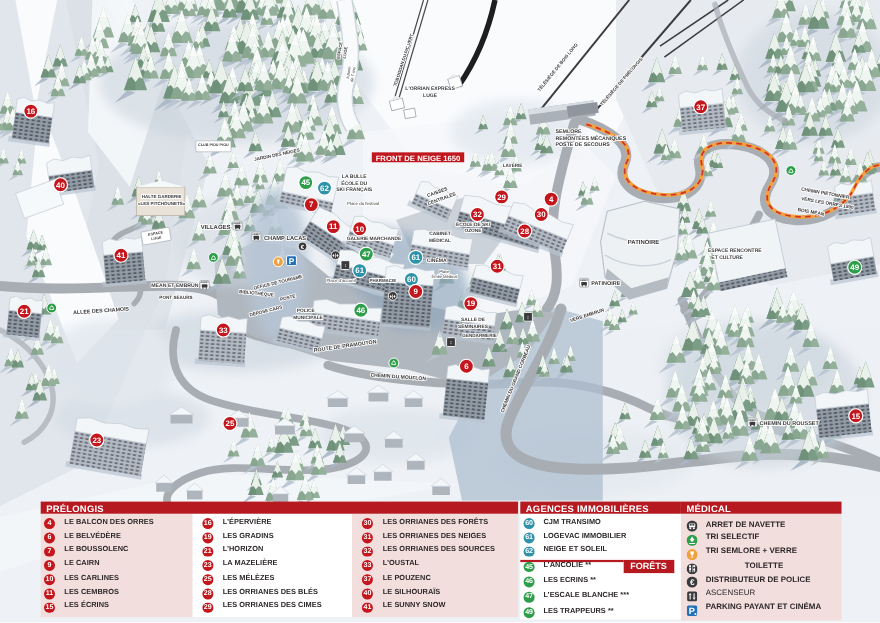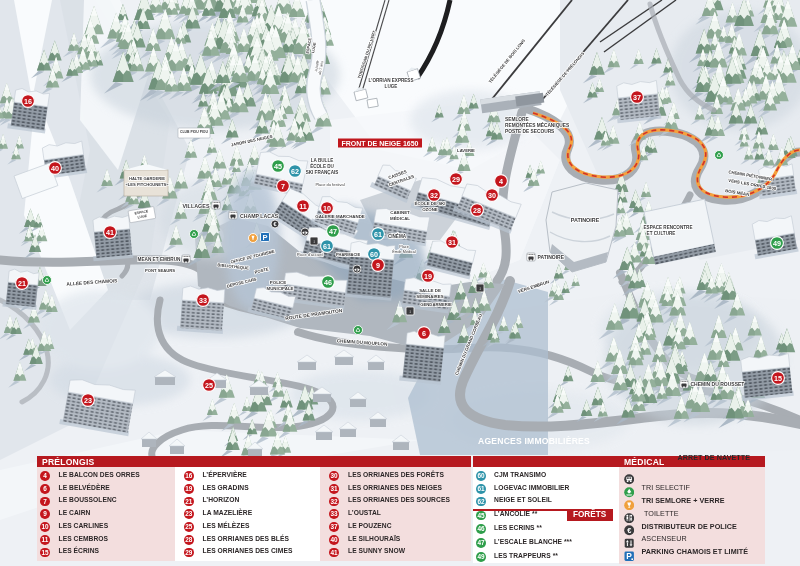--- a/index.html
+++ b/index.html
@@ -1106,21 +1106,21 @@
         <circle cx="778" cy="378" r="6.4" fill="#c4161d" stroke="#fff" stroke-width="1.1"></circle>
         <text x="778" y="380.592" text-anchor="middle" font-size="7.2" font-weight="bold" fill="#fff">15</text>
       </g>
     </svg></div>
 <div style="position:absolute;left:36.5px;top:466.5px;width:434.5px;height:94px;background:#f3dede;"></div>
 <div style="position:absolute;left:175px;top:466.5px;width:145px;height:94px;background:#fff;"></div>
 <div style="position:absolute;left:36.5px;top:455.5px;width:434.5px;height:11.5px;background:#b6191f;"></div>
 <div style="position:absolute;left:42px;top:457px;font-size:8.6px;font-weight:bold;color:#fff;letter-spacing:0.2px;">PRÉLONGIS</div>
 <div style="position:absolute;left:472.5px;top:466.5px;width:146px;height:96px;background:#fff;"></div>
 <div style="position:absolute;left:472.5px;top:455.5px;width:146.5px;height:11.5px;background:#b6191f;"></div>
-<div style="position:absolute;left:478px;top:436px;font-size:8.6px;font-weight:bold;color:#fff;letter-spacing:0.2px;">AGENCES IMMOBILIÈRES</div>
+<div style="position:absolute;left:478px;top:457px;font-size:8.6px;font-weight:bold;color:#fff;letter-spacing:0.2px;">AGENCES IMMOBILIÈRES</div>
 <div style="position:absolute;left:618.5px;top:466.5px;width:146.5px;height:97px;background:#f3dede;"></div>
 <div style="position:absolute;left:618.5px;top:455.5px;width:146.5px;height:11.5px;background:#b6191f;"></div>
 <div style="position:absolute;left:624px;top:457px;font-size:8.6px;font-weight:bold;color:#fff;letter-spacing:0.2px;">MÉDICAL</div>
 <div style="position:absolute;left:40.1px;top:471.1px;width:9.8px;height:9.8px;border-radius:50%;background:#c4161d;color:#fff;font-size:6.4px;font-weight:bold;text-align:center;line-height:10px;">4</div>
 <div style="position:absolute;left:58.5px;top:470.975px;font-size:6.7px;font-weight:bold;color:#2b2627;letter-spacing:0.05px;white-space:nowrap;">LE BALCON DES ORRES</div>
 <div style="position:absolute;left:40.1px;top:483.85px;width:9.8px;height:9.8px;border-radius:50%;background:#c4161d;color:#fff;font-size:6.4px;font-weight:bold;text-align:center;line-height:10px;">6</div>
 <div style="position:absolute;left:58.5px;top:483.725px;font-size:6.7px;font-weight:bold;color:#2b2627;letter-spacing:0.05px;white-space:nowrap;">LE BELVÉDÈRE</div>
 <div style="position:absolute;left:40.1px;top:496.6px;width:9.8px;height:9.8px;border-radius:50%;background:#c4161d;color:#fff;font-size:6.4px;font-weight:bold;text-align:center;line-height:10px;">7</div>
 <div style="position:absolute;left:58.5px;top:496.475px;font-size:6.7px;font-weight:bold;color:#2b2627;letter-spacing:0.05px;white-space:nowrap;">LE BOUSSOLENC</div>
 <div style="position:absolute;left:40.1px;top:509.35px;width:9.8px;height:9.8px;border-radius:50%;background:#c4161d;color:#fff;font-size:6.4px;font-weight:bold;text-align:center;line-height:10px;">9</div>
@@ -1177,53 +1177,53 @@
 <div style="position:absolute;left:476.1px;top:552.1px;width:9.8px;height:9.8px;border-radius:50%;background:#2f9e4b;color:#fff;font-size:6.4px;font-weight:bold;text-align:center;line-height:10px;">49</div>
 <div style="position:absolute;left:494px;top:551.975px;font-size:6.7px;font-weight:bold;color:#2b2627;letter-spacing:0.05px;white-space:nowrap;">LES TRAPPEURS **</div>
 <div style="position:absolute;left:623.5px;top:470.8px;width:10.4px;height:10.4px;"><svg width="10.4" height="10.4">
       <circle cx="5.2" cy="5.2" r="5" fill="#3a3a3c"></circle>
       <rect x="2.4" y="2.8" width="5.6" height="3.6" rx="0.8" fill="#fff"></rect>
       <rect x="3" y="3.4" width="1.8" height="1.4" fill="#3a3a3c"></rect>
       <rect x="5.4" y="3.4" width="1.8" height="1.4" fill="#3a3a3c"></rect>
       <circle cx="3.6" cy="7.2" r="0.9" fill="#fff"></circle>
       <circle cx="6.8" cy="7.2" r="0.9" fill="#fff"></circle>
     </svg></div>
-<div style="position:absolute;left:641.5px;top:453px;font-size:7.2px;font-weight:bold;color:#2b2627;letter-spacing:0.05px;white-space:nowrap;margin-left:36px;">ARRET DE NAVETTE</div>
+<div style="position:absolute;left:641.5px;top:472px;font-size:7.2px;font-weight:bold;color:#2b2627;letter-spacing:0.05px;white-space:nowrap;">ARRET DE NAVETTE</div>
 <div style="position:absolute;left:623.5px;top:483.55px;width:10.4px;height:10.4px;"><svg width="10.4" height="10.4">
       <circle cx="5.2" cy="5.2" r="5" fill="#2f9e4b"></circle>
       <path d="M5.2 1.8 L7.4 5.2 L6.3 5.2 L6.3 6.2 L4.1 6.2 L4.1 5.2 L3 5.2 Z" fill="#fff"></path>
       <path d="M2.2 7.6 L8.2 7.6 L7.6 8.6 L2.8 8.6 Z" fill="#fff"></path>
     </svg></div>
-<div style="position:absolute;left:641.5px;top:483.35px;font-size:7.2px;font-weight:normal;color:#2b2627;letter-spacing:0.05px;white-space:nowrap;">TRI SELECTIF</div>
+<div style="position:absolute;left:641.5px;top:483.35px;font-size:7.2px;font-weight:bold;color:#2b2627;letter-spacing:0.05px;white-space:nowrap;">TRI SELECTIF</div>
 <div style="position:absolute;left:623.5px;top:496.3px;width:10.4px;height:10.4px;"><svg width="10.4" height="10.4">
       <circle cx="5.2" cy="5.2" r="5" fill="#f0a03c"></circle>
       <path d="M3.3 2.4 L7.1 2.4 L6.4 5 L5.6 5.8 L5.6 7 L6.6 7.8 L3.8 7.8 L4.8 7 L4.8 5.8 L4 5 Z" fill="#fff"></path>
     </svg></div>
 <div style="position:absolute;left:641.5px;top:496.1px;font-size:7.2px;font-weight:bold;color:#2b2627;letter-spacing:0.05px;white-space:nowrap;">TRI SEMLORE + VERRE</div>
 <div style="position:absolute;left:623.5px;top:509.05px;width:10.4px;height:10.4px;"><svg width="10.4" height="10.4">
       <circle cx="5.2" cy="5.2" r="5" fill="#3a3a3c"></circle>
       <circle cx="3.3" cy="2.7" r="1" fill="#fff"></circle>
       <rect x="2.5" y="4" width="1.7" height="2.3" fill="#fff"></rect>
       <rect x="2.7" y="6.3" width="0.5" height="1.8" fill="#fff"></rect>
       <rect x="3.7" y="6.3" width="0.5" height="1.8" fill="#fff"></rect>
       <rect x="5.1" y="1.8" width="0.4" height="6.6" fill="#fff"></rect>
       <circle cx="7.1" cy="2.7" r="1" fill="#fff"></circle>
       <path d="M5.9 6.4 L7.1 3.8 L8.3 6.4 L7.55 6.4 L7.55 8.1 L6.65 8.1 L6.65 6.4 Z" fill="#fff"></path>
     </svg></div>
-<div style="position:absolute;left:644px;top:508.85px;font-size:7.2px;font-weight:normal;color:#2b2627;letter-spacing:0.05px;white-space:nowrap;">TOILETTE</div>
+<div style="position:absolute;left:677px;top:508.85px;font-size:7.2px;font-weight:bold;color:#2b2627;letter-spacing:0.05px;white-space:nowrap;">TOILETTE</div>
 <div style="position:absolute;left:623.5px;top:521.8px;width:10.4px;height:10.4px;"><svg width="10.4" height="10.4">
       <circle cx="5.2" cy="5.2" r="5" fill="#3a3a3c"></circle>
       <text x="5.4" y="7.9" text-anchor="middle" font-size="7.4" font-weight="bold" fill="#fff">€</text>
     </svg></div>
 <div style="position:absolute;left:641.5px;top:521.6px;font-size:7.2px;font-weight:bold;color:#2b2627;letter-spacing:0.05px;white-space:nowrap;">DISTRIBUTEUR DE POLICE</div>
 <div style="position:absolute;left:623.5px;top:534.55px;width:10.4px;height:10.4px;"><svg width="10.4" height="10.4">
       <rect x="0.7" y="0.7" width="9" height="9" rx="1.4" fill="#3a3a3c"></rect>
       <path d="M2 4.2 L3.4 2 L4.8 4.2 Z" fill="#fff"></path>
       <path d="M5.6 6.2 L7 8.4 L8.4 6.2 Z" fill="#fff"></path>
       <rect x="2.9" y="4.4" width="1" height="3.6" fill="#fff"></rect>
       <rect x="6.5" y="2.4" width="1" height="3.6" fill="#fff"></rect>
     </svg></div>
 <div style="position:absolute;left:641.5px;top:534.35px;font-size:7.2px;font-weight:normal;color:#2b2627;letter-spacing:0.05px;white-space:nowrap;">ASCENSEUR</div>
 <div style="position:absolute;left:623.5px;top:547.3px;width:10.4px;height:10.4px;"><svg width="10.4" height="10.4">
       <rect x="0.5" y="0.5" width="9.4" height="9.4" rx="1.4" fill="#2170b8"></rect>
       <text x="5" y="8.2" text-anchor="middle" font-size="8.4" font-weight="bold" fill="#fff">P</text>
       <rect x="7.4" y="7.4" width="1.6" height="1.6" fill="#fff"></rect>
     </svg></div>
-<div style="position:absolute;left:641.5px;top:547.1px;font-size:7.2px;font-weight:bold;color:#2b2627;letter-spacing:0.05px;white-space:nowrap;">PARKING CHAMOIS ET LIMITÉ</div>
+<div style="position:absolute;left:641.5px;top:547.1px;font-size:7.2px;font-weight:bold;color:#2b2627;letter-spacing:0.05px;white-space:nowrap;">PARKING PAYANT ET CINÉMA</div>
 </body></html>

